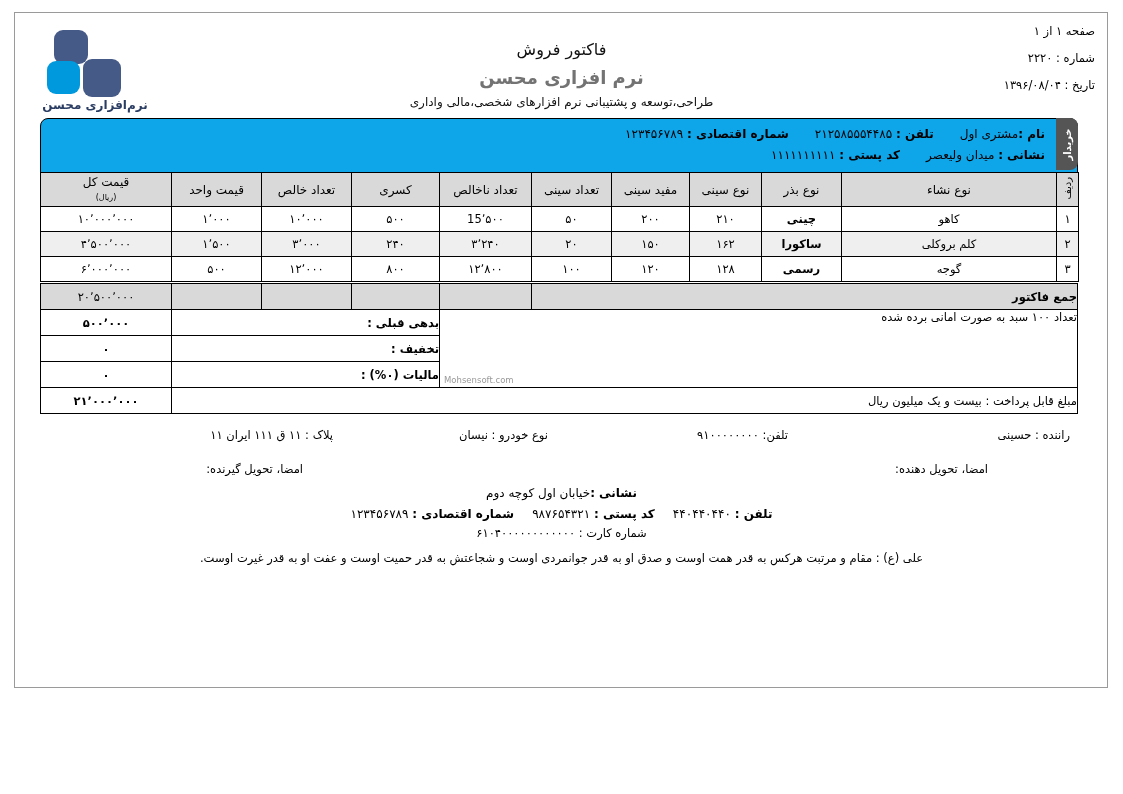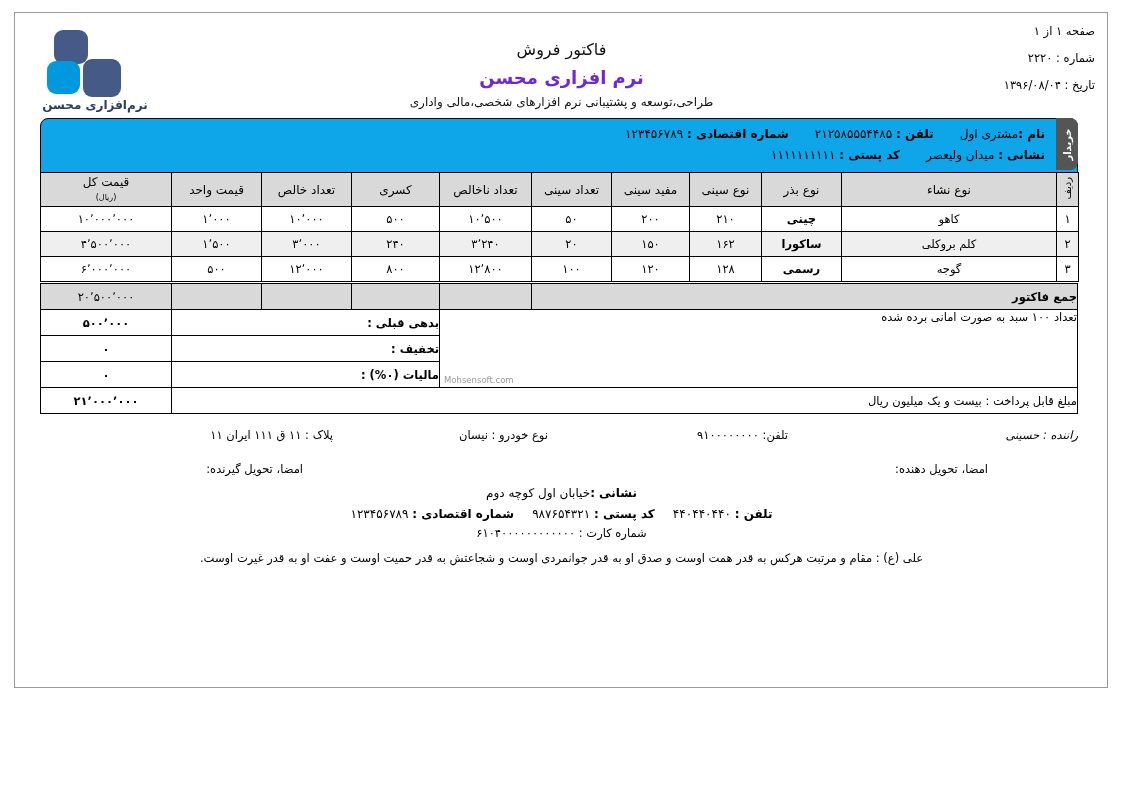--- a/index.html
+++ b/index.html
@@ -22,21 +22,21 @@
   .sq-b{left:43px;top:31px;width:38px;height:38px;background:#465a87;}
   .sq-c{left:7px;top:33px;width:33px;height:33px;background:#0099dd;}
   .logo-text{
     position:absolute;left:0;top:70px;width:110px;text-align:center;
     font-size:12px;color:#2b3d63;font-weight:bold;letter-spacing:-0.3px;
     white-space:nowrap;
   }
 
   .title-block{position:absolute;left:0;right:0;top:40px;text-align:center;}
   .t-small{font-size:16px;color:#111;margin-bottom:8px;}
-  .t-big{font-size:18px;font-weight:bold;color:#6d28d9;letter-spacing:1px;margin-bottom:7px;}
+  .t-big{font-size:18px;font-weight:bold;color:#737373;letter-spacing:1px;margin-bottom:7px;}
   .t-sub{font-size:12px;color:#111;}
 
   .meta{position:absolute;right:28px;top:24px;text-align:left;direction:rtl;}
   .meta div{font-size:11.5px;margin-bottom:13px;white-space:nowrap;text-align:right;}
 
   
   .buyer{
     position:absolute;left:40px;top:118px;width:1038px;height:64px;
     border:1.6px solid #000;border-radius:8px;box-sizing:border-box;background:#0ea5e9;
   }
@@ -100,21 +100,21 @@
   .watermark{
     position:absolute;left:4px;bottom:2px;font-size:8.5px;color:#9a9a9a;
     direction:ltr;
   }
   .payable{text-align:right;padding-right:10px;font-size:12px;}
 
   
   .delivery{position:absolute;left:40px;top:428px;width:1038px;font-size:11.5px;}
   .drow{position:relative;height:22px;}
   .drow span{position:absolute;white-space:nowrap;}
-  .d-driver{right:0;font-style:italic;}
+  .d-driver{right:8px;}
   .d-phone{right:290px;}
   .d-car{right:530px;}
   .d-plate{right:745px;margin-left:12px;}
   .sig-right{right:90px;}
   .sig-left{right:775px;}
 
   
   .footer{position:absolute;left:0;right:0;top:486px;text-align:center;}
   .f1{font-size:12px;margin-bottom:7px;}
   .f1 b{font-weight:bold;}
@@ -183,21 +183,21 @@
       </tr>
     </thead>
     <tbody>
       <tr>
         <td>۱</td>
         <td class="nesha">کاهو</td>
         <td class="bold">چینی</td>
         <td>۲۱۰</td>
         <td>۲۰۰</td>
         <td>۵۰</td>
-        <td>۱۰٬۵۰۰</td>
+        <td>15٬۵۰۰</td>
         <td>۵۰۰</td>
         <td>۱۰٬۰۰۰</td>
         <td>۱٬۰۰۰</td>
         <td>۱۰٬۰۰۰٬۰۰۰</td>
       </tr>
       <tr class="alt">
         <td>۲</td>
         <td class="nesha">کلم بروکلی</td>
         <td class="bold">ساکورا</td>
         <td>۱۶۲</td>

